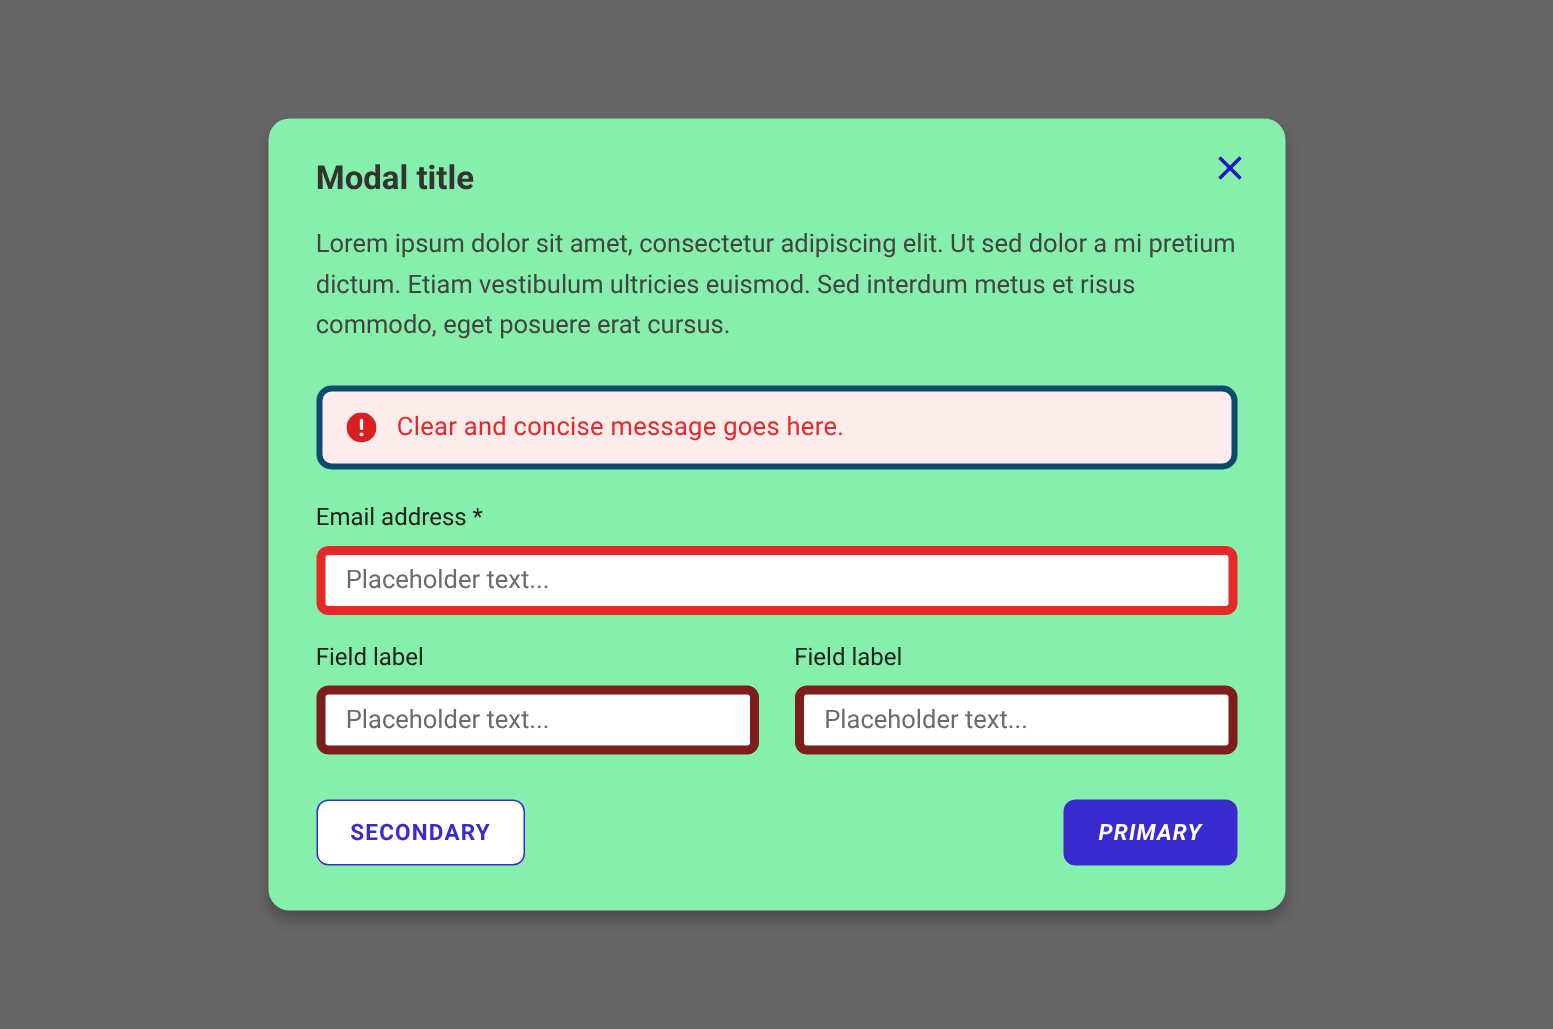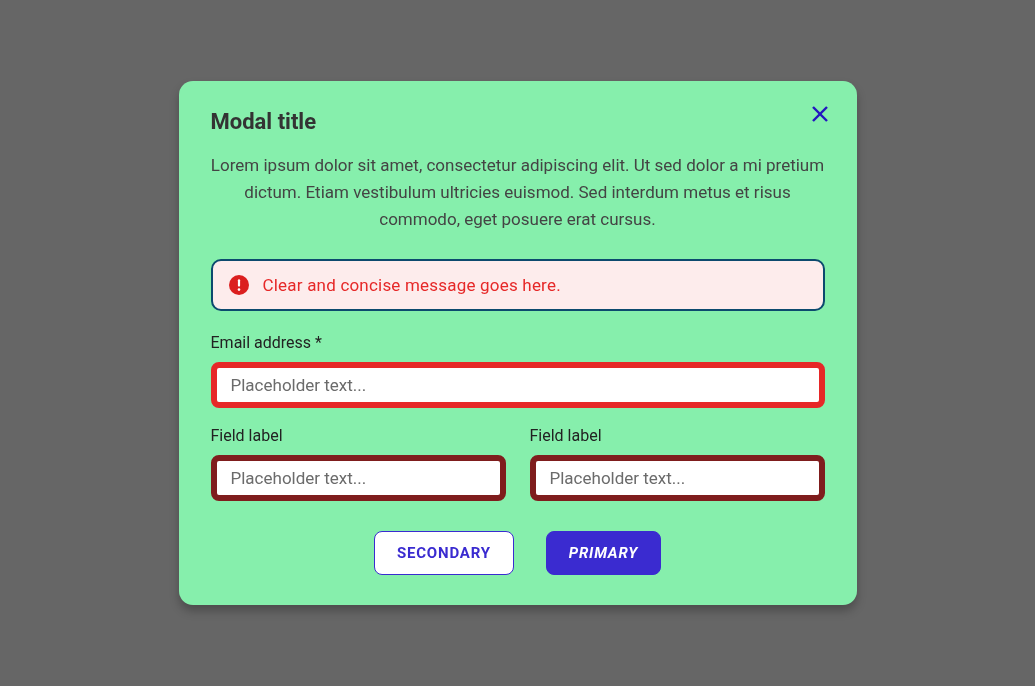--- a/index.html
+++ b/index.html
@@ -54,26 +54,25 @@
       font-weight: 700;
       color: #333333;
       margin-bottom: 18px;
     }
 
     .modal-description {
       font-size: 17px;
       line-height: 1.6;
       color: #444444;
       margin-bottom: 26px;
-      text-align: center;
     }
 
     .alert-error {
       background: #FDECEC;
-      border: 2px solid #0c4a6e;
+      border: 4px solid #0c4a6e;
       border-radius: 10px;
       padding: 14px 16px;
       display: flex;
       align-items: center;
       gap: 14px;
       margin-bottom: 22px;
     }
 
     .alert-error .alert-text {
       color: #E62828;
@@ -141,21 +140,21 @@
       gap: 24px;
       margin-bottom: 30px;
     }
     .form-row .form-group {
       flex: 1;
       margin-bottom: 0;
     }
 
     .button-row {
       display: flex;
-      justify-content: center;
+      justify-content: space-between;
       gap: 32px;
       margin-top: 14px;
     }
 
     .btn {
       height: 44px;
       padding: 0 22px;
       border-radius: 8px;
       font-size: 15px;
       font-weight: 700;

